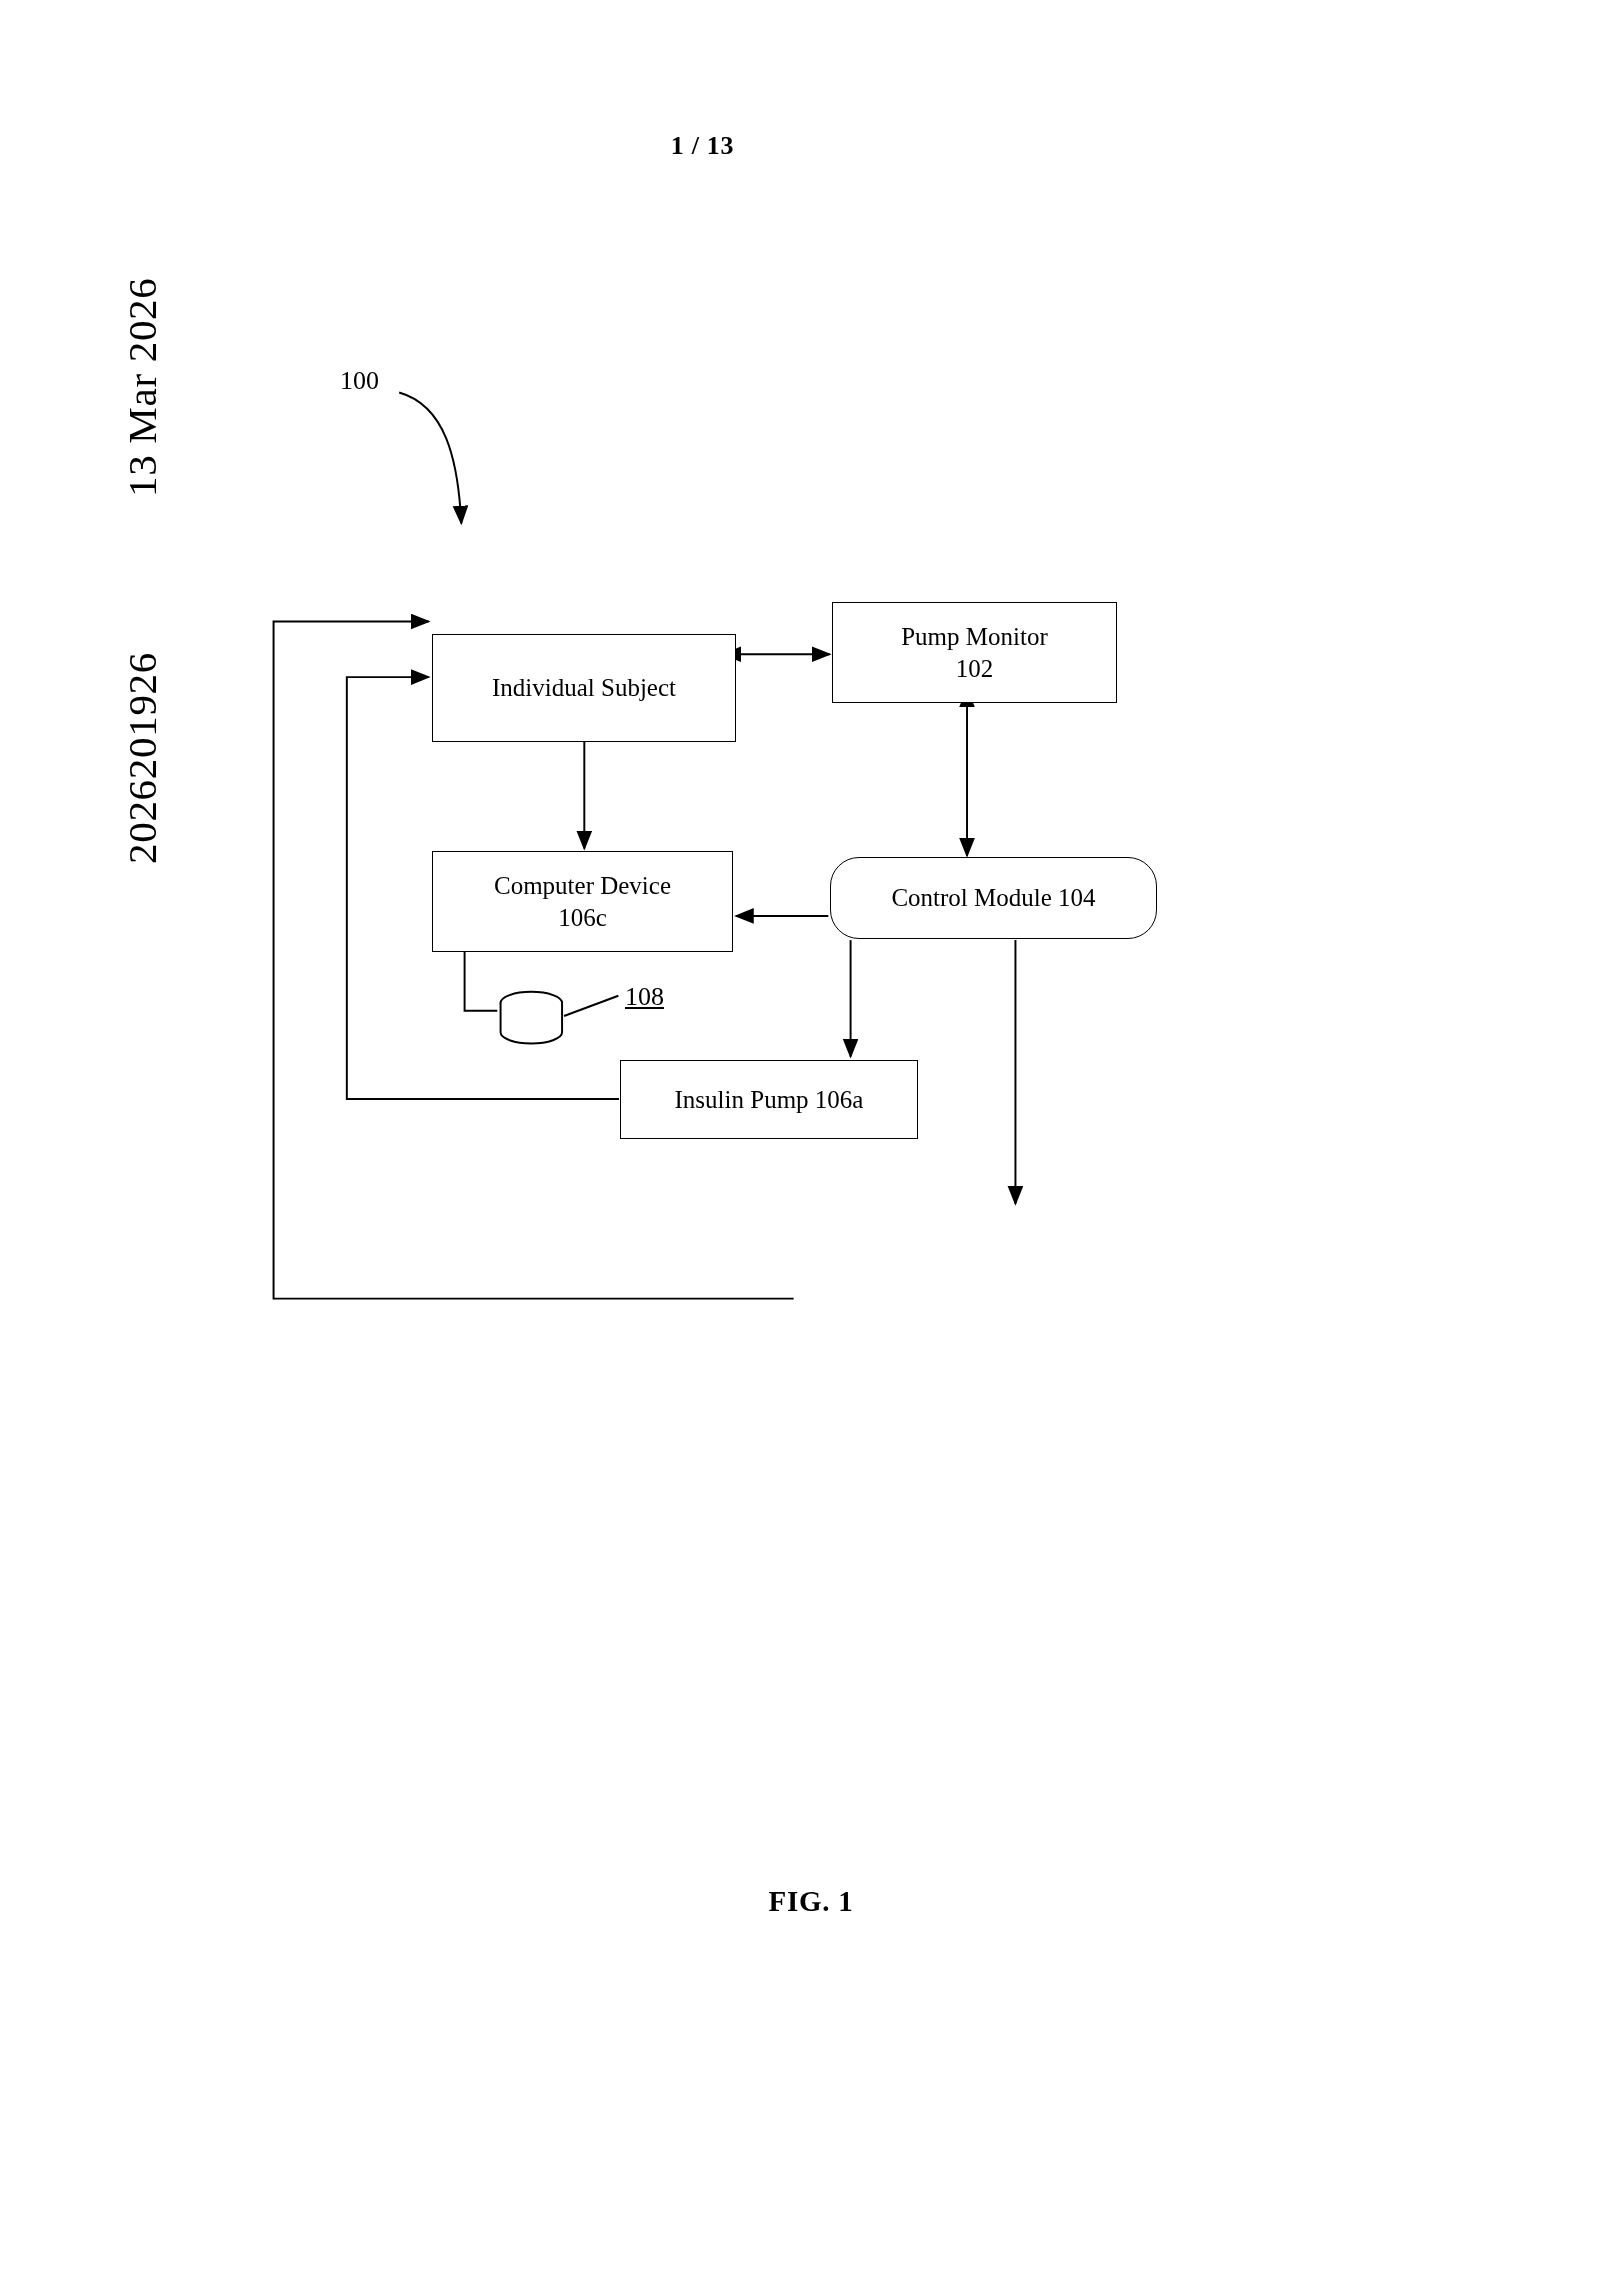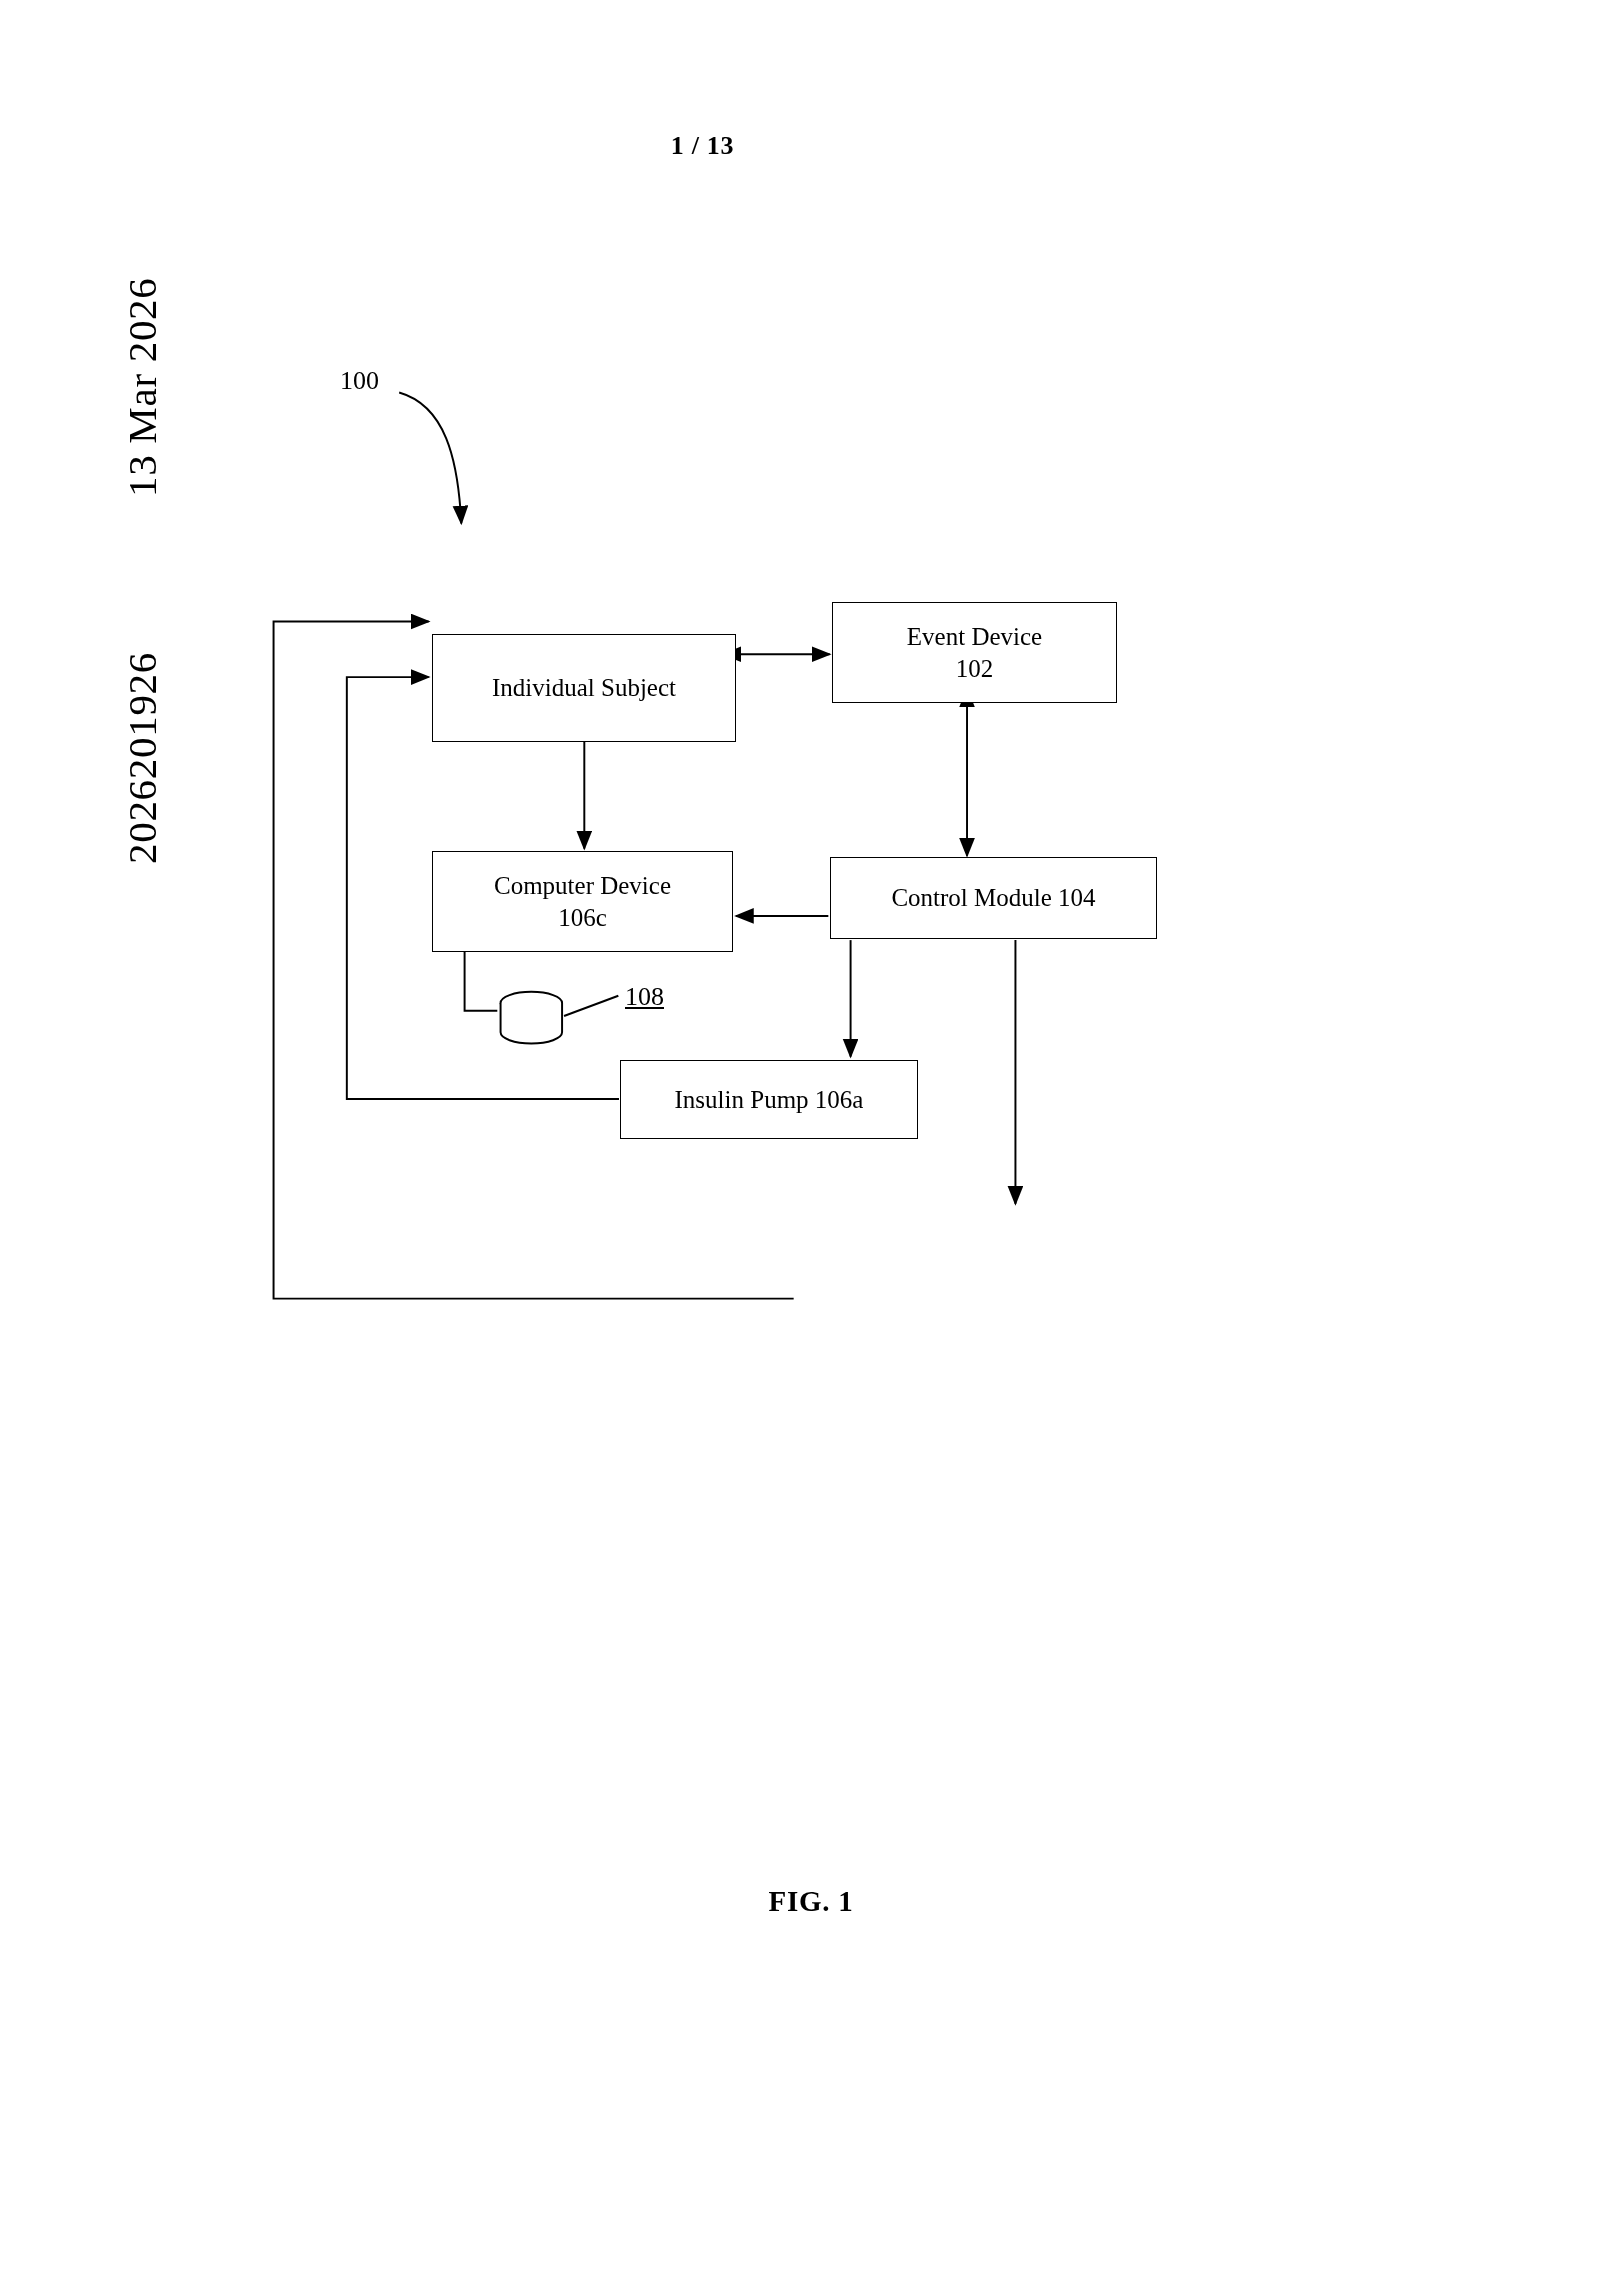--- a/index.html
+++ b/index.html
@@ -82,21 +82,21 @@
     font-size: 25px;
     line-height: 1.25;
     background: #fff;
     padding: 2.6px 3.9px;
   }
   .node .l2 { display: block; }
 
   #node-subject   { left: 432px;  top: 599px;  width: 304px; height: 108px; margin-top: 35px; }
   #node-event     { left: 832px; top: 602px;  width: 285px; height: 101px; }
   #node-computer  { left: 432px;  top: 851px; width: 301px; height: 101px; }
-  #node-control   { left: 830px; top: 857px; width: 327px; height: 82px; }
+  #node-control   { left: 830px; top: 857px; width: 327px; height: 82px; border-radius: 29px; }
   #node-pump      { left: 620px;  top: 1060px; width: 298px; height: 79px; }
   #node-decision  { left: 795px; top: 1207px; width: 272px; height: 134px; }
 
   .ref-label {
     position: absolute;
     font-size: 26px;
     white-space: nowrap;
   }
   #ref-100 { left: 340px; top: 366px; }
   #ref-108 { left: 625px; top: 982px; text-decoration: underline; }
@@ -157,21 +157,21 @@
   </svg>
 
   <div class="ref-label" id="ref-100">100</div>
   <div class="ref-label" id="ref-108">108</div>
 
   <div class="node" id="node-subject">
     <span>Individual Subject</span>
   </div>
 
   <div class="node" id="node-event">
-    <span>Event Device</span>
+    <span>Pump Monitor</span>
     <span class="l2">102</span>
   </div>
 
   <div class="node" id="node-computer">
     <span>Computer Device</span>
     <span class="l2">106c</span>
   </div>
 
   <div class="node" id="node-control">
     <span>Control Module 104</span>

